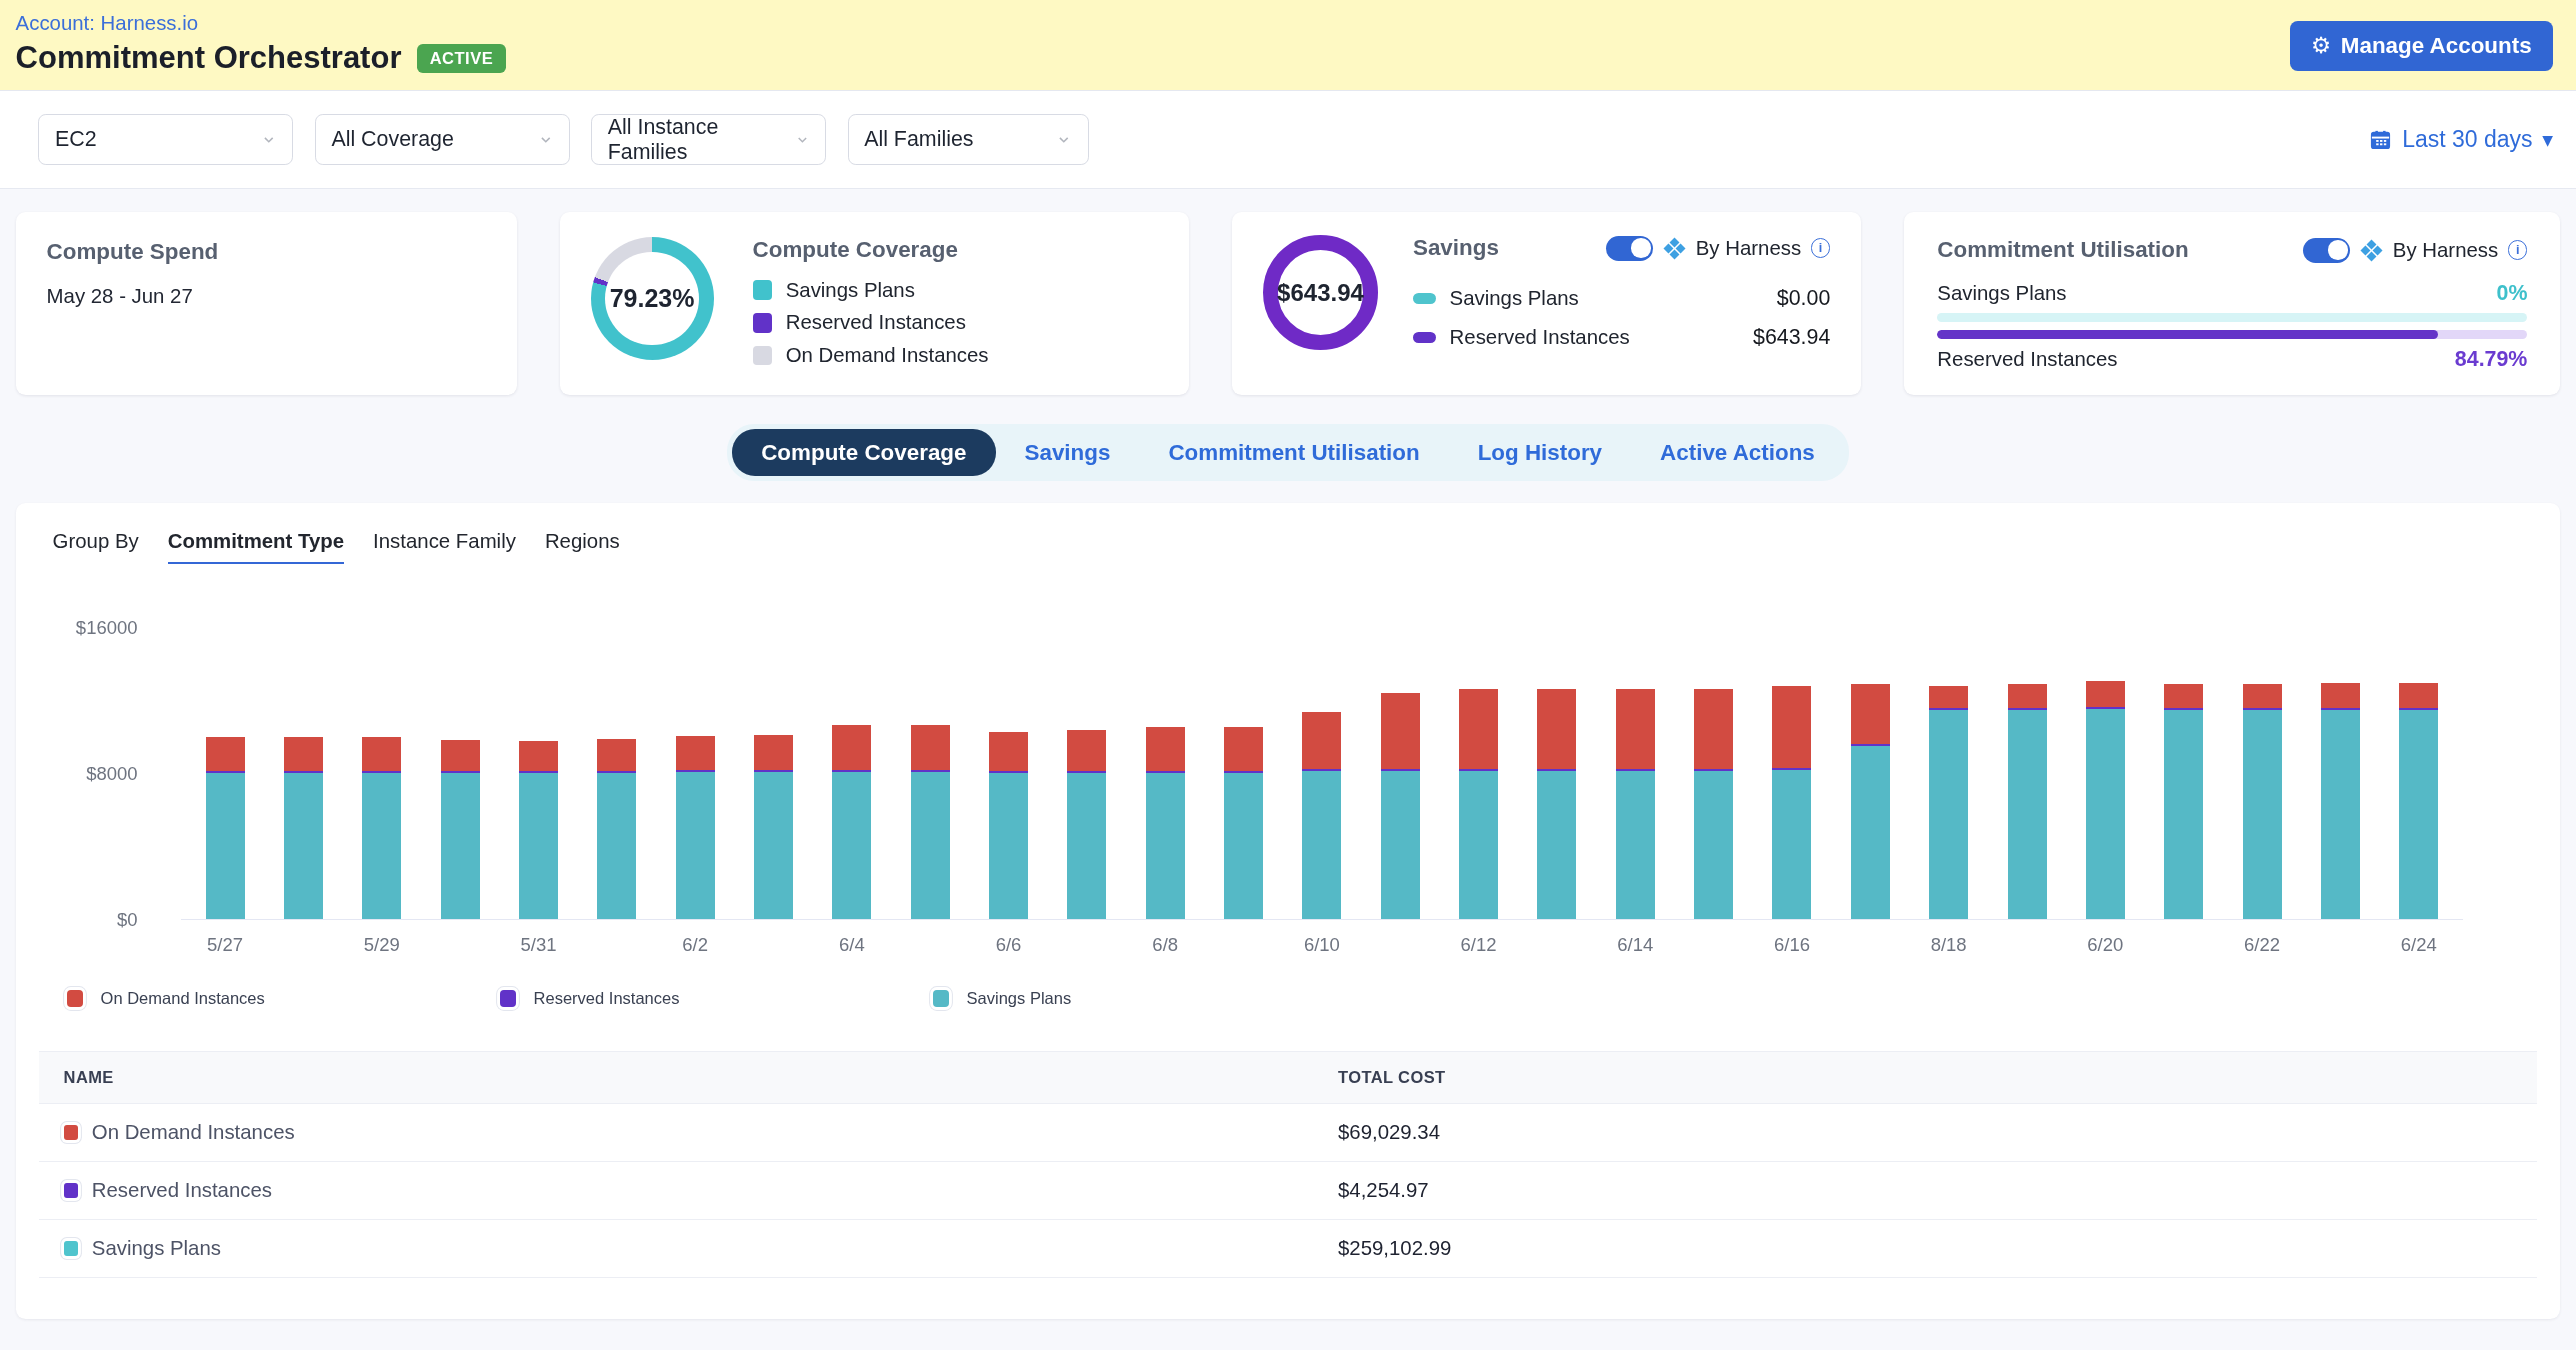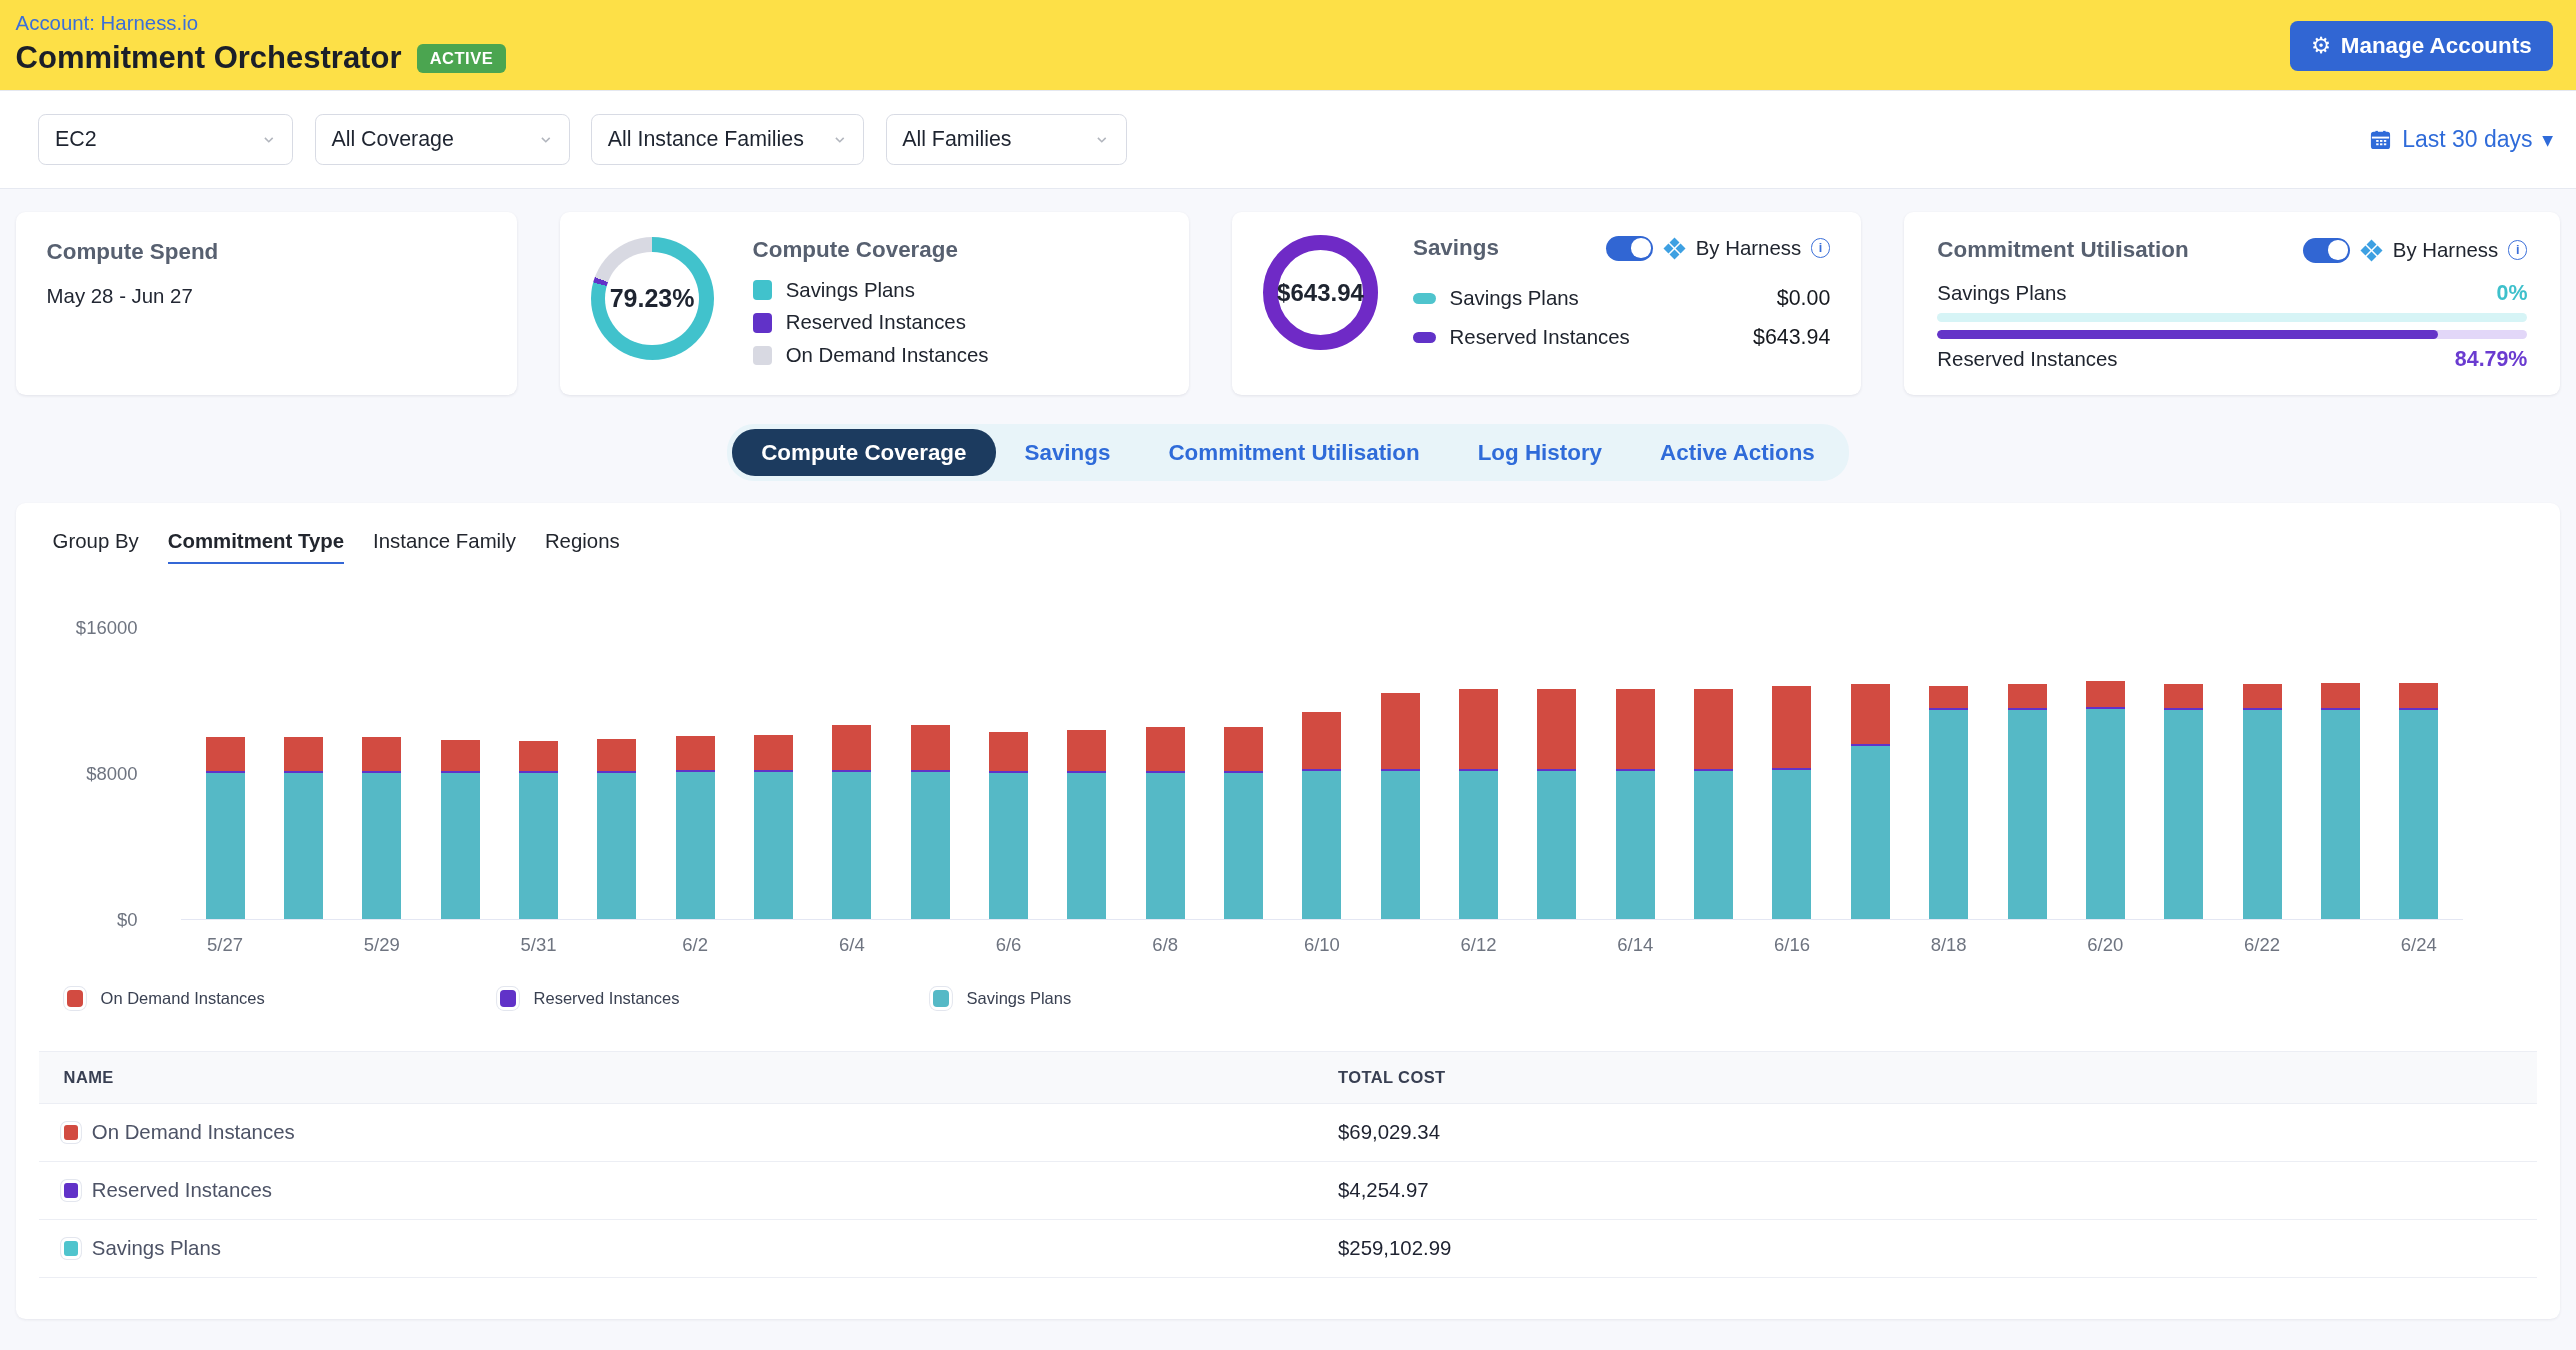--- a/index.html
+++ b/index.html
@@ -1,39 +1,39 @@
 <!DOCTYPE html>
 <html><head>
 <meta charset="utf-8">
 <style>
   * { margin:0; padding:0; box-sizing:border-box; }
   body { font-family:"Liberation Sans","DejaVu Sans",sans-serif; background:#f7f8fc; }
   .page { width:2576px; height:1350px; background:#f7f8fc; overflow:hidden; position:relative; }
 
   
-  .header { background:#fde047; border-bottom:1px solid #e5e8f0; padding:11.7px 23px 13.6px 15.6px;
+  .header { background:#fef9c3; border-bottom:1px solid #e5e8f0; padding:11.7px 23px 13.6px 15.6px;
             display:flex; justify-content:space-between; align-items:flex-start; }
   .account-link { color:#3b6fd9; font-size:20.4px; margin-bottom:5.8px; cursor:pointer; }
   .title-row { display:flex; align-items:center; gap:15.6px; }
   .page-title { font-size:31px; font-weight:700; color:#1b1f29; }
   .badge { background:#4ba550; color:#fff; font-size:16.5px; font-weight:700; letter-spacing:0.5px;
            border-radius:5.8px; padding:4.9px 12.6px; }
   .btn-primary { margin-top:9.7px; background:#3166d3; color:#fff; border:none; border-radius:7.8px;
                  font-family:inherit; font-size:22.4px; font-weight:700; padding:11.7px 21.4px;
                  display:flex; align-items:center; gap:9.7px; cursor:pointer; }
   .gear-ico::before { content:"⚙"; font-size:22.4px; line-height:1; }
 
   
   .filter-bar { background:#fff; border-bottom:1px solid #e6e9f1; padding:23px 23px 23px 22.4px;
                 display:flex; align-items:center; }
   .dd-row { display:flex; gap:21.4px;padding-left:16px; }
   .dropdown { width:255px; height:51px; background:#fff; border:1px solid #d8dbe4; border-radius:7.8px;
               display:flex; align-items:center; justify-content:space-between; padding:0 15.6px;
               font-size:21.4px; color:#1e2430; cursor:pointer; }
-  .dropdown:nth-child(3) { width:273px; }
+  .dropdown:nth-child(3) { width:235px; }
   .dropdown:nth-child(4) { width:241px; }
   .chev { width:15.6px; height:15.6px; opacity:.45; }
   .date-range { margin-left:auto; display:flex; align-items:center; gap:9.7px; color:#2f6bd9;
                 font-size:23px; cursor:pointer; }
   .date-caret::before { content:"▾"; font-size:21.4px; }
 
   
   .cards { display:flex; gap:43px; margin:23px 15.6px 0 15.6px; }
   .card { background:#fff; border-radius:9.7px; box-shadow:0 1px 2.9px rgba(35,43,70,.10); padding:27px 31px; height:183px; }
   .card-title { font-size:22.4px; font-weight:700; color:#576070; }

